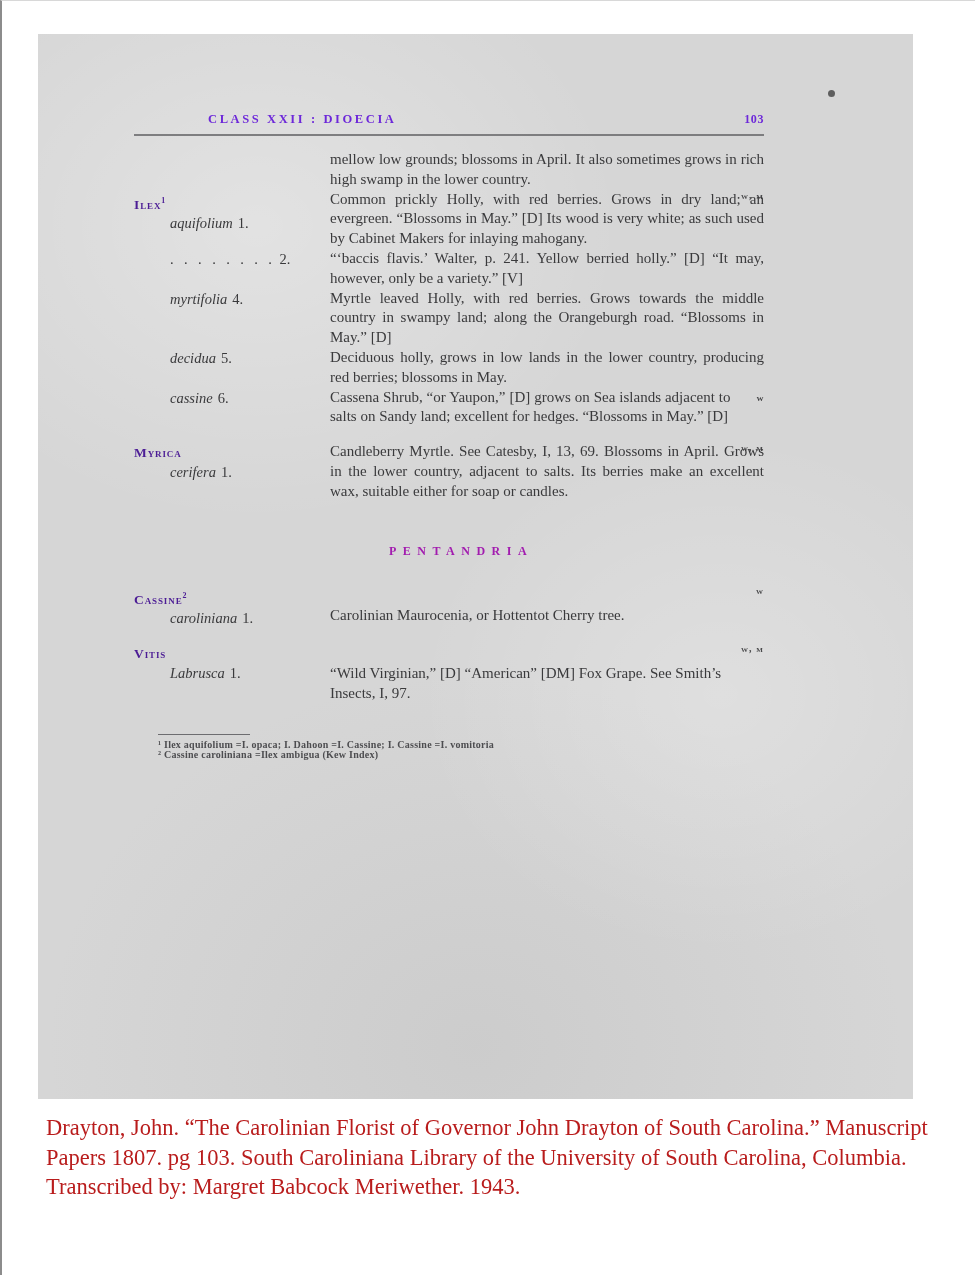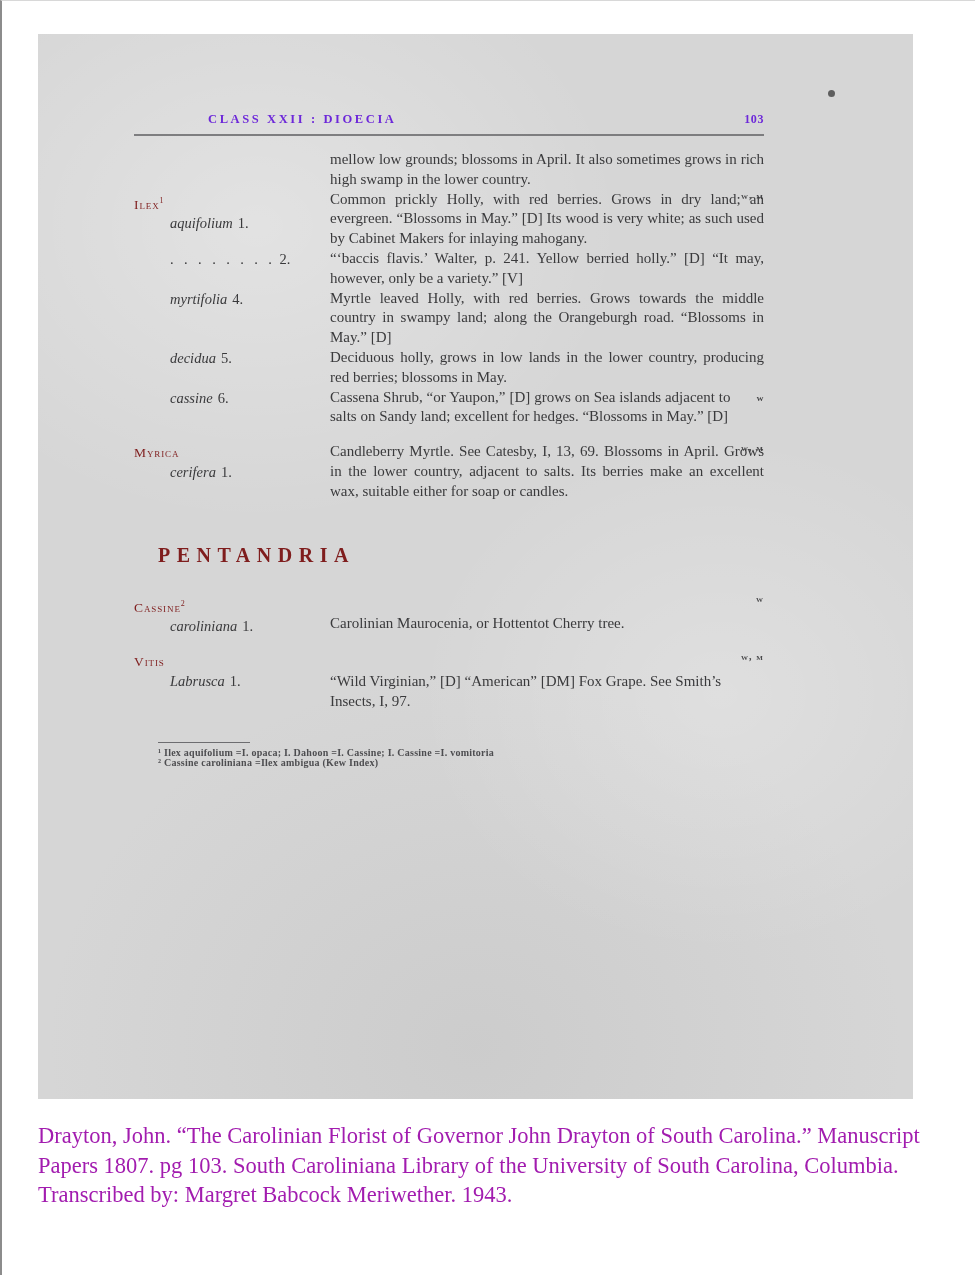--- a/index.html
+++ b/index.html
@@ -123,22 +123,22 @@
     letter-spacing: 3.4px;
     font-style: normal;
   }
   .leader .num { letter-spacing: 0; padding-left: 4px; }
 
   .genus {
     display: block;
     font-size: 13.5px;
     font-variant: small-caps;
     letter-spacing: .9px;
-    font-weight: 400;
-    color: #7f1d1d;
+    font-weight: 700;
+    color: #4c1d95;
   }
   .genus sup {
     font-size: 8px;
     vertical-align: super;
   }
 
   
   .marks {
     position: absolute;
     right: 0;
@@ -158,24 +158,25 @@
     letter-spacing: .5px;
     padding-left: 26px;
   }
 
   .genus-block { margin-top: 15px; position: relative; }
   .genus-block:first-of-type { margin-top: 0; }
   .sub-row { margin-top: 0; }
 
   
   .section-head {
-    font-size: 20px;
+    text-align: center;
+    font-size: 12px;
     letter-spacing: 6.5px;
     font-weight: 600;
-    color: #7f1d1d;
+    color: #a21caf;
     margin: 42px 0 26px 0;
     padding-left: 24px;
   }
 
   
   #footnotes {
     margin-top: 30px;
     padding-left: 24px;
   }
   .fn-rule {
@@ -189,27 +190,26 @@
     line-height: 10.5px;
     letter-spacing: .25px;
     font-weight: 700;
     color: #4d4d50;
     white-space: nowrap;
   }
 
   
   #caption {
     position: absolute;
-    left: 36px; top: 1112px;
+    left: 44px; top: 1112px;
     width: 885px;
     font-size: 22.5px;
     line-height: 29.5px;
-    color: #a21caf;
+    color: #b91c1c;
     font-family: "Liberation Serif", "DejaVu Serif", serif;
-    margin-top: 8px;
   }
 </style>
 </head>
 <body>
 
 <div id="page-frame">
 
   <div id="scan">
 
     <div class="speck"></div>

